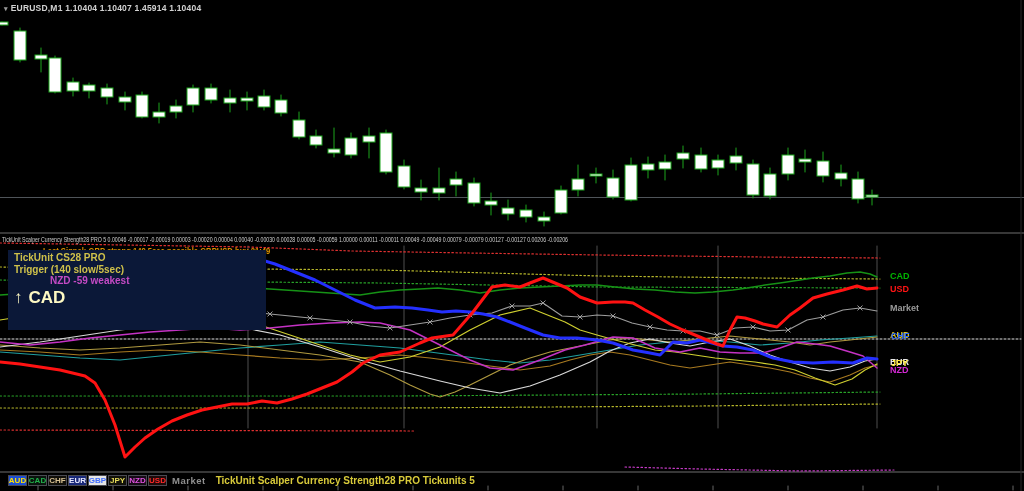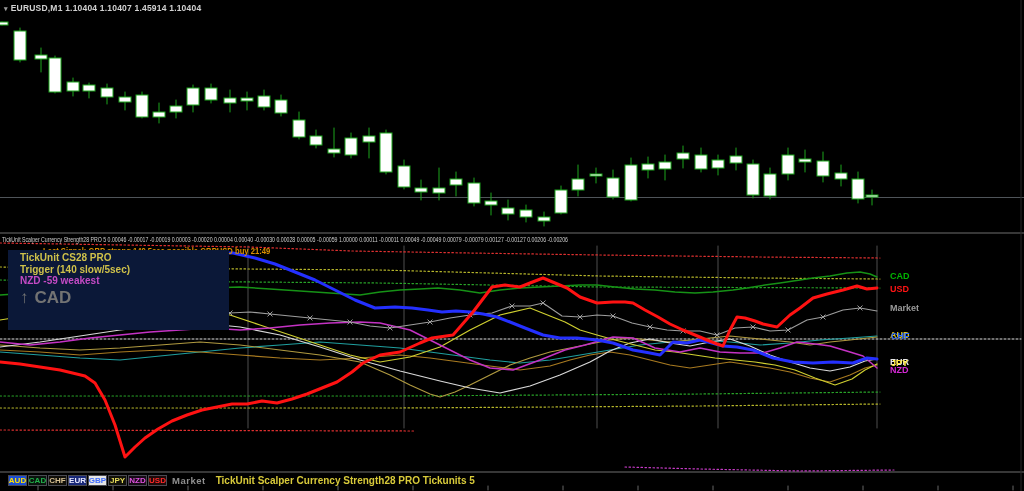--- a/index.html
+++ b/index.html
@@ -6,22 +6,22 @@
   .screen{position:relative;width:1024px;height:491px;background:#000;overflow:hidden;
           font-family:"Liberation Sans",sans-serif;}
   .symbol-line{position:absolute;left:4px;top:3px;color:#d2d2d2;font-size:8.5px;font-weight:bold;
                letter-spacing:.2px;white-space:nowrap;}
   .symbol-line .tri{color:#9a9a9a;font-size:7px;margin-right:3px;}
   svg.canvas{position:absolute;left:0;top:0;}
   .ind-header{position:absolute;left:2px;top:236px;color:#cfcfcf;font-size:6.5px;white-space:nowrap;
               transform:scaleX(.8);transform-origin:left top;letter-spacing:0;}
   .last-signal{position:absolute;left:43px;top:246px;font-size:9px;font-weight:bold;white-space:nowrap;
                transform:scaleX(.85);transform-origin:left top;}
-  .legend-box{position:absolute;left:8px;top:250px;width:221px;height:80px;background:#0b1838;
-              padding:2px 12px;box-sizing:border-box;}
+  .legend-box{position:absolute;left:8px;top:250px;width:258px;height:80px;background:#0b1838;
+              padding:2px 6px;box-sizing:border-box;}
   .legend-box div{font-size:10px;font-weight:bold;line-height:11.5px;white-space:nowrap;}
   .big-signal{margin-top:2px;font-size:17px !important;line-height:18px !important;}
   .big-signal .cur{margin-left:6px;}
   .right-labels{position:absolute;left:889px;top:0;width:130px;height:491px;}
   .right-labels .lbl{position:absolute;font-size:9px;font-weight:bold;white-space:nowrap;}
   .right-labels .lbl span{position:absolute;left:0;top:0;}
   .bottom-bar{position:absolute;left:8px;top:474px;height:12px;display:flex;align-items:center;}
   .cbtn{width:19px;height:11px;margin-right:1px;font-size:8px;font-weight:bold;
         display:flex;align-items:center;justify-content:center;border:1px solid #4a4a52;
         box-sizing:border-box;cursor:default;}
@@ -227,22 +227,22 @@
     <span class="tri">▾</span><span>EURUSD,M1 1.10404 1.10407 1.45914 1.10404</span>
   </div>
 
   <div class="ind-header" id="indHeader" style="color: rgb(207, 207, 207);">TickUnit Scalper Currency Strength28 PRO 5 0.00046 -0.00017 -0.00019 0.00003 -0.00020 0.00004 0.00040 -0.00030 0.00028 0.00005 -0.00059 1.00000 0.00011 -0.00011 0.00049 -0.00049 0.00079 -0.00079 0.00127 -0.00127 0.00206 -0.00206</div>
 
   <div class="last-signal" id="lastSignal" style="color: rgb(217, 143, 0);">Last Signal: GBP strong 149 5sec possible GBPUSD buy 21:49</div>
 
   <div class="legend-box">
     <div id="lgTitle" style="color: rgb(207, 193, 74);">TickUnit CS28 PRO</div>
     <div id="lgTrigger" style="color: rgb(207, 193, 74);">Trigger (140 slow/5sec)</div>
-    <div id="lgWeak" style="color: rgb(196, 74, 196);">NZD -59 weakest</div>
-    <div class="big-signal" id="bigSignal" style="color: #737373;">
+    <div id="lgWeak" style="color: rgb(196, 74, 196); margin-left: 36px;">NZD -59 weakest</div>
+    <div class="big-signal" id="bigSignal" style="color: #fef9c3;">
       <span>↑</span><span class="cur">CAD</span>
     </div>
   </div>
 
   <div class="right-labels" id="rightLabels">
       <div class="lbl" style="top: 271px; left: 1px;">
         <span style="color: rgb(0, 180, 0); left: 0px; top: 0px;">CAD</span>
       </div>
       <div class="lbl" style="top: 284px; left: 1px;">
         <span style="color: rgb(255, 20, 20); left: 0px; top: 0px;">USD</span>

